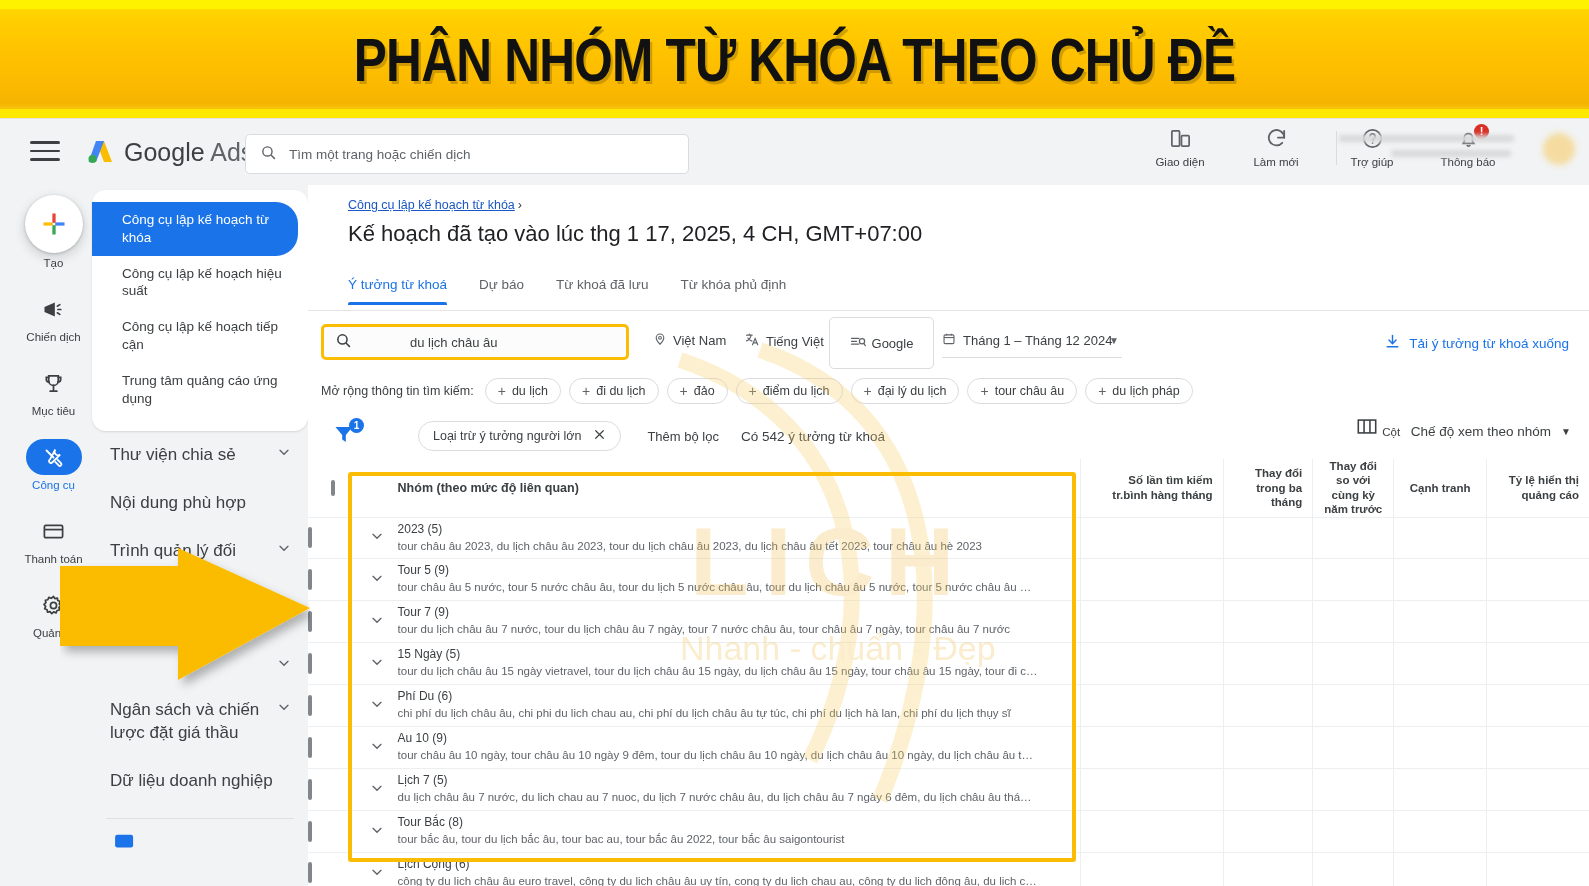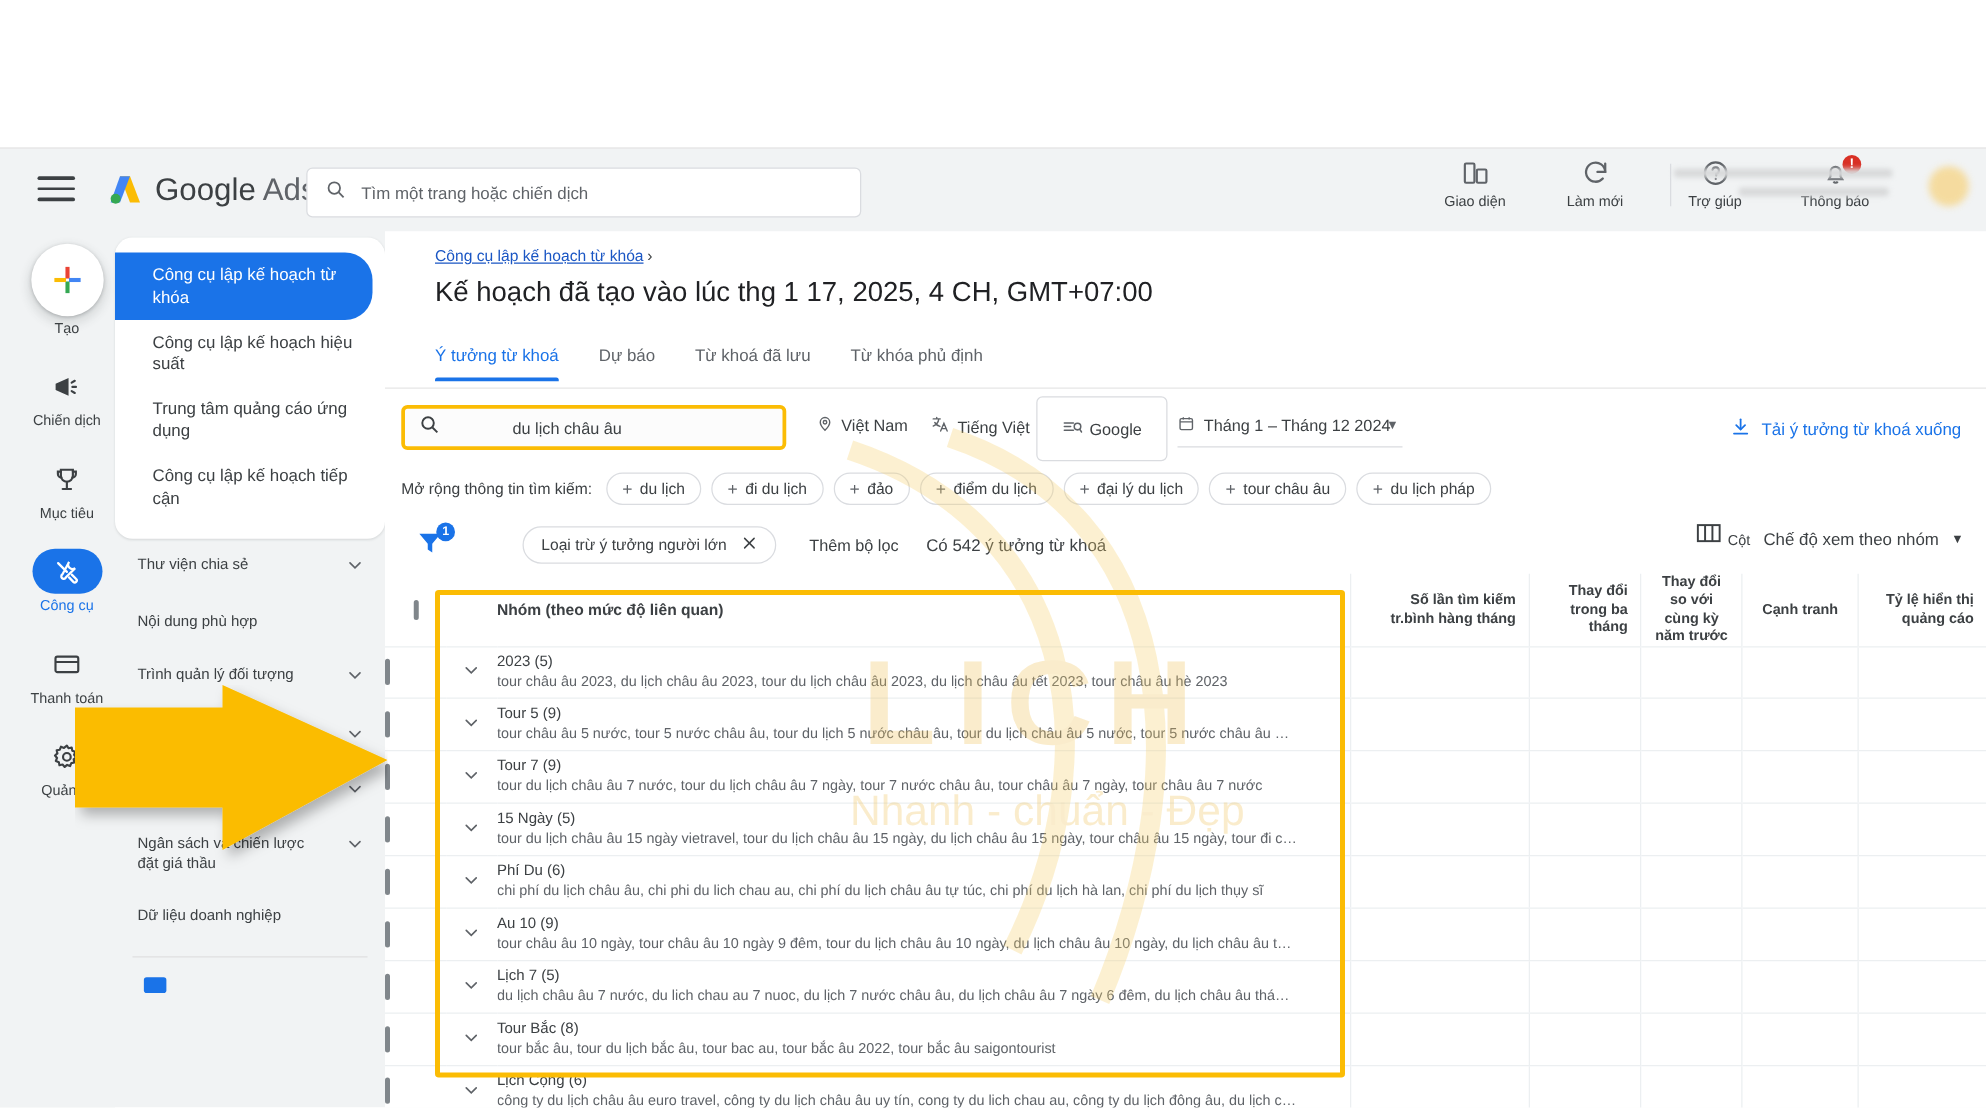--- a/index.html
+++ b/index.html
@@ -89,21 +89,21 @@
   .navpanel { position:absolute; left:92px; top:71px; width:216px; }
   .navcard { background:#fff; border-radius:14px; padding:12px 0 14px; box-shadow:0 1px 2px rgba(60,64,67,.15); }
   .nav-group-head {
     display:flex; align-items:center; justify-content:space-between;
     padding:7px 18px 7px 18px; font-size:14px; color:#1A73E8; cursor:pointer;
   }
   .nav-sub { font-size:13.5px; color:#3c4043; padding:9px 16px 9px 30px; line-height:1.32; cursor:pointer; }
   .nav-sub.sel { background:#1A73E8; color:#fff; border-radius:0 22px 22px 0; margin-right:10px; }
   .nav-flat {
     display:flex; align-items:flex-start; justify-content:space-between;
-    padding:13px 16px 13px 18px; font-size:12px; color:#3c4043; line-height:1.32; cursor:pointer;
+    padding:13px 16px 13px 18px; font-size:17px; color:#3c4043; line-height:1.32; cursor:pointer;
   }
   .nav-flat .ch { color:#5f6368; flex:0 0 auto; margin-left:8px; }
   .nav-divider { height:1px; background:#e0e0e0; margin:12px 14px 0; }
   .nav-bottom-icon { margin:14px 0 0 22px; width:22px; height:18px; }
 
   
   .main { position:absolute; left:308px; top:66px; width:1281px; height:702px; background:#fff; }
   .breadcrumb { position:absolute; left:40px; top:13px; font-size:12.5px; color:#1A56C4; }
   .breadcrumb a { color:#1A56C4; text-decoration:underline; }
   .breadcrumb .sep { color:#3c4043; text-decoration:none; margin-left:3px; }
@@ -208,20 +208,25 @@
   .watermark {
     position:absolute; left:560px; top:330px; width:620px; height:520px;
     z-index:2; pointer-events:none; opacity:.30;
   }
 </style>
 </head>
 <body>
 
 <div id="root">
 
+  <div class="banner">
+    <div class="edge-top"></div>
+    <div class="edge-bot"></div>
+    <div class="banner-title">PHÂN NHÓM TỪ KHÓA THEO CHỦ ĐỀ</div>
+  </div>
 
   <div class="app">
 
     <div class="topbar">
 
       <div class="hamburger">
         <span></span>
           <span></span>
           <span></span>
       </div>
@@ -369,22 +374,22 @@
           </svg>
         </div>
         <div class="rail-lb">Quản trị</div>
       </div>
     </div>
 
     <div class="navpanel">
       <div class="navcard">
         <div class="nav-sub sel">Công cụ lập kế hoạch từ khóa</div>
         <div class="nav-sub">Công cụ lập kế hoạch hiệu suất</div>
+        <div class="nav-sub">Công cụ lập kế hoạch tiếp cận</div>
         <div class="nav-sub">Trung tâm quảng cáo ứng dụng</div>
-        <div class="nav-sub">Công cụ lập kế hoạch tiếp cận</div>
       </div>
 
       <div class="nav-flat">
         <span>Thư viện chia sẻ</span>
         <span class="ch">
           <svg width="16" height="16" viewBox="0 0 24 24" fill="none" stroke="#5f6368" stroke-width="2" stroke-linecap="round">
               <polyline points="6,9.5 12,15.5 18,9.5"></polyline>
             </svg>
         </span>
       </div>

